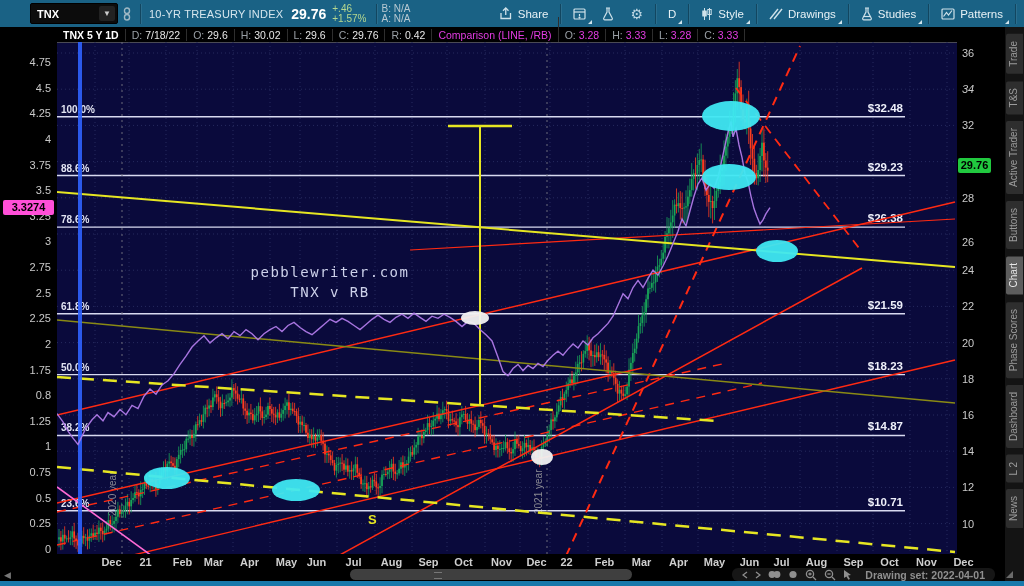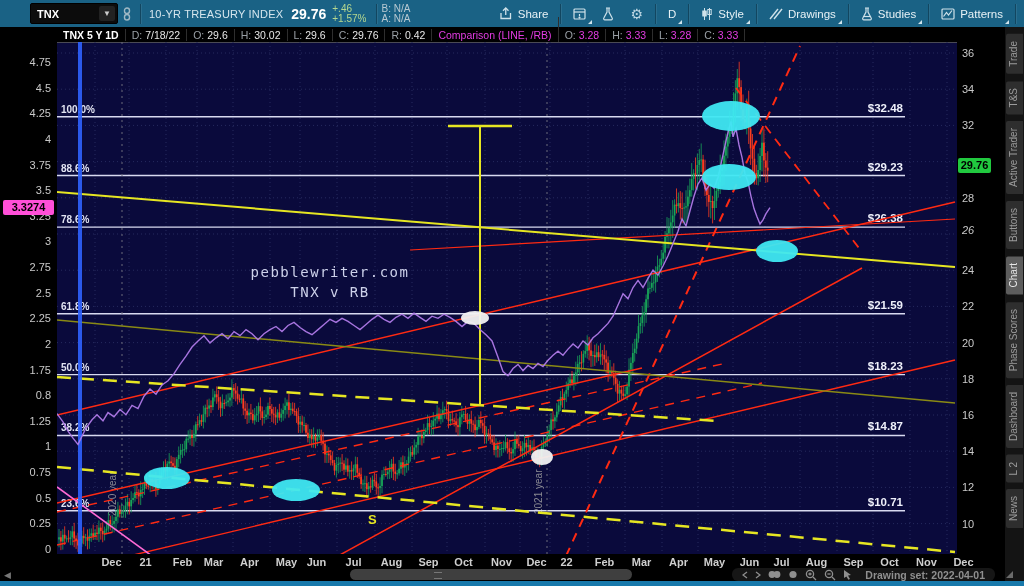--- a/index.html
+++ b/index.html
@@ -265,25 +265,25 @@
       <span class="tick" style="top: 348.19px;">0.8</span>
       <span class="tick" style="top: 373.82px;">1.25</span>
       <span class="tick" style="top: 399.45px;">1</span>
       <span class="tick" style="top: 425.08px;">0.75</span>
       <span class="tick" style="top: 450.71px;">0.5</span>
       <span class="tick" style="top: 476.34px;">0.25</span>
       <span class="tick" style="top: 501.97px;">0</span>
     </div>
   <div class="axis-strip right-strip" id="right-axis" style="left:957px;top:42px;width:48px;height:512px;">
       <span class="tick" style="top: 6px;">36</span>
-      <span class="tick" style="top: 42.2px;">34</span>
+      <span class="tick" style="top: 42.2px; font-style: italic;">34</span>
       <span class="tick" style="top: 78.4px;">32</span>
       <span class="tick" style="top: 114.6px;">30</span>
       <span class="tick" style="top: 150.8px;">28</span>
-      <span class="tick" style="top: 183px; font-style: italic;">26</span>
+      <span class="tick" style="top: 195px;">26</span>
       <span class="tick" style="top: 223.2px;">24</span>
       <span class="tick" style="top: 259.4px;">22</span>
       <span class="tick" style="top: 295.6px;">20</span>
       <span class="tick" style="top: 331.8px;">18</span>
       <span class="tick" style="top: 368px;">16</span>
       <span class="tick" style="top: 404.2px;">14</span>
       <span class="tick" style="top: 440.4px;">12</span>
       <span class="tick" style="top: 476.6px;">10</span>
     </div>
 

